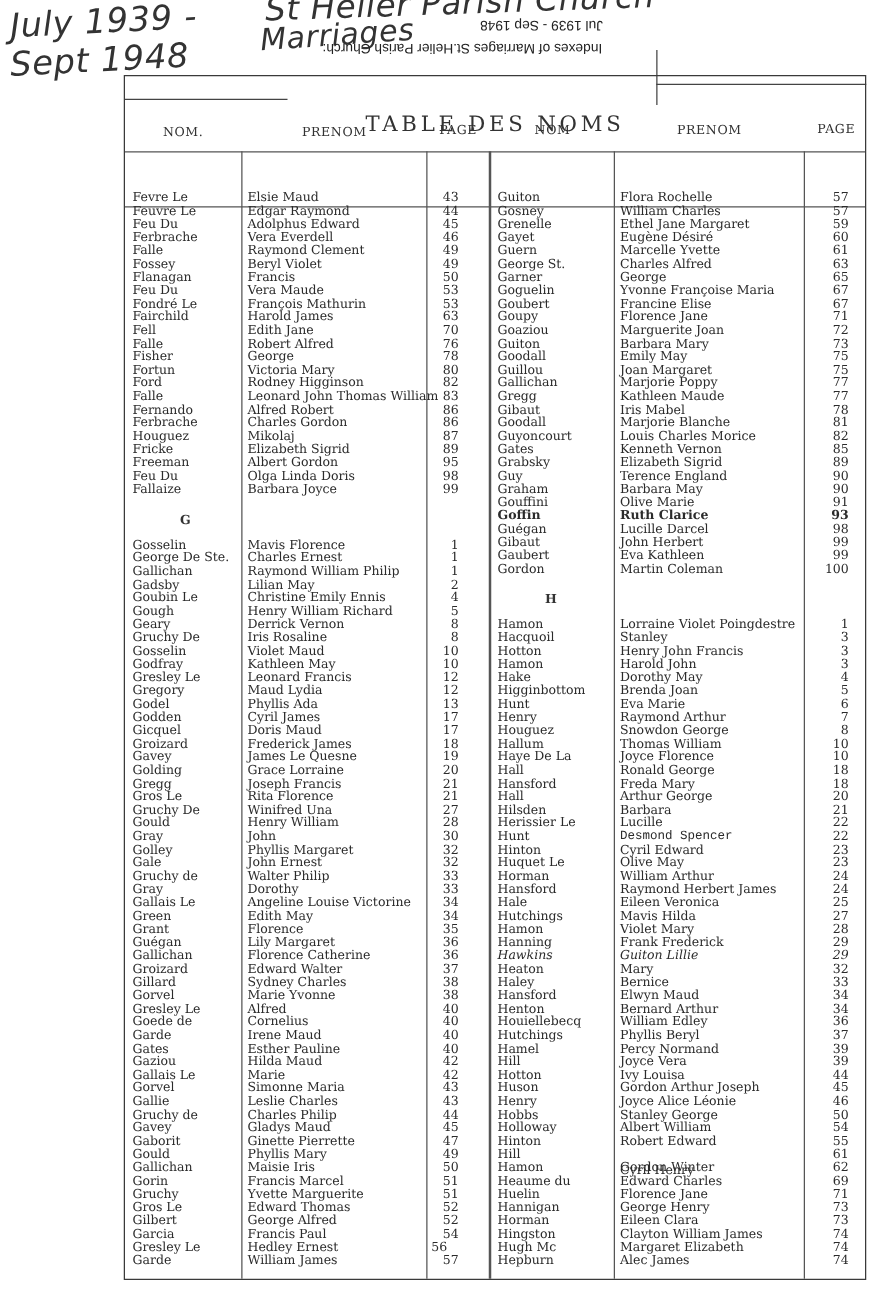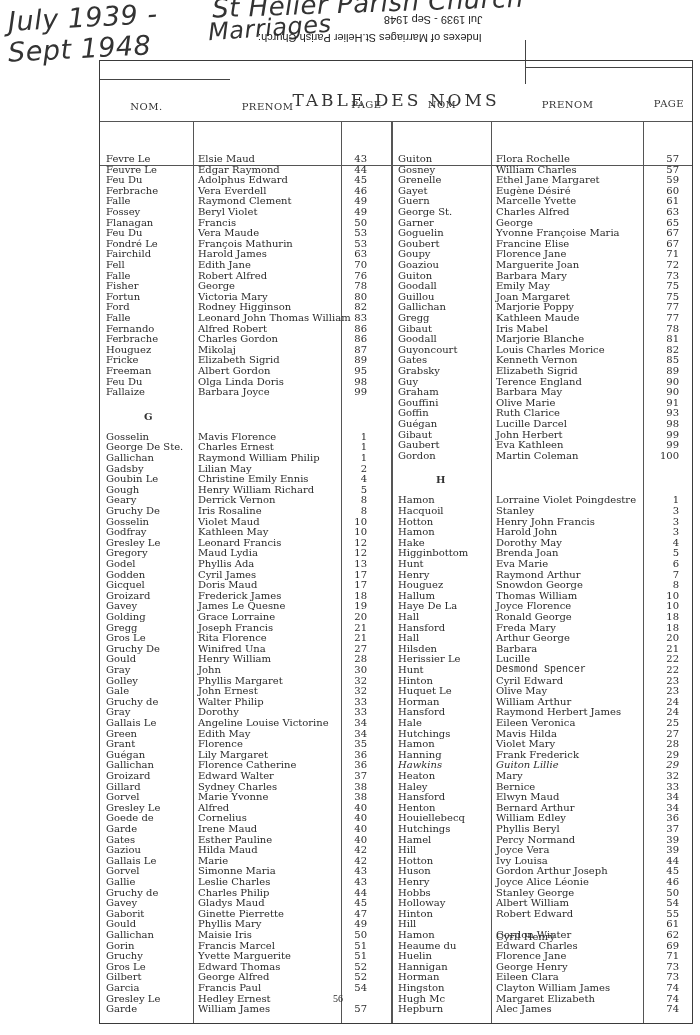--- a/index.html
+++ b/index.html
@@ -459,21 +459,21 @@
         <span style="left: 245px; width: 22px; text-align: right;">52</span>
       </div>
       <div class="row" style="top: 921px; left: 0px; width: 594px;">
         <span style="left: 6px;">Garcia</span>
         <span style="left: 98px;">Francis Paul</span>
         <span style="left: 245px; width: 22px; text-align: right;">54</span>
       </div>
       <div class="row" style="top: 931.6px; left: 0px; width: 594px;">
         <span style="left: 6px;">Gresley Le</span>
         <span style="left: 98px;">Hedley Ernest</span>
-        <span style="left: 227px; width: 22px; text-align: center; font-family: Liberation Serif, serif;">56</span>
+        <span style="left: 245px; width: 22px; text-align: left;">56</span>
       </div>
       <div class="row" style="top: 942.2px; left: 0px; width: 594px;">
         <span style="left: 6px;">Garde</span>
         <span style="left: 98px;">William James</span>
         <span style="left: 245px; width: 22px; text-align: right;">57</span>
       </div>
     </div>
   <div id="right-rows">
       <div class="row" style="top: 92px; left: 0px; width: 594px;">
         <span style="left: 298px;">Guiton</span>
@@ -588,21 +588,21 @@
       <div class="row" style="top: 325.2px; left: 0px; width: 594px;">
         <span style="left: 298px;">Graham</span>
         <span style="left: 396px;">Barbara May</span>
         <span style="left: 557px; width: 22px; text-align: right;">90</span>
       </div>
       <div class="row" style="top: 335.8px; left: 0px; width: 594px;">
         <span style="left: 298px;">Gouffini</span>
         <span style="left: 396px;">Olive Marie</span>
         <span style="left: 557px; width: 22px; text-align: right;">91</span>
       </div>
-      <div class="row" style="top: 346.4px; left: 0px; width: 594px;">
+      <div class="row" style="top: 346.4px; left: 0px; width: 594px; font-weight: bold;">
         <span style="left: 298px;">Goffin</span>
         <span style="left: 396px;">Ruth Clarice</span>
         <span style="left: 557px; width: 22px; text-align: right;">93</span>
       </div>
       <div class="row" style="top: 357px; left: 0px; width: 594px;">
         <span style="left: 298px;">Guégan</span>
         <span style="left: 396px;">Lucille Darcel</span>
         <span style="left: 557px; width: 22px; text-align: right;">98</span>
       </div>
       <div class="row" style="top: 367.6px; left: 0px; width: 594px;">

